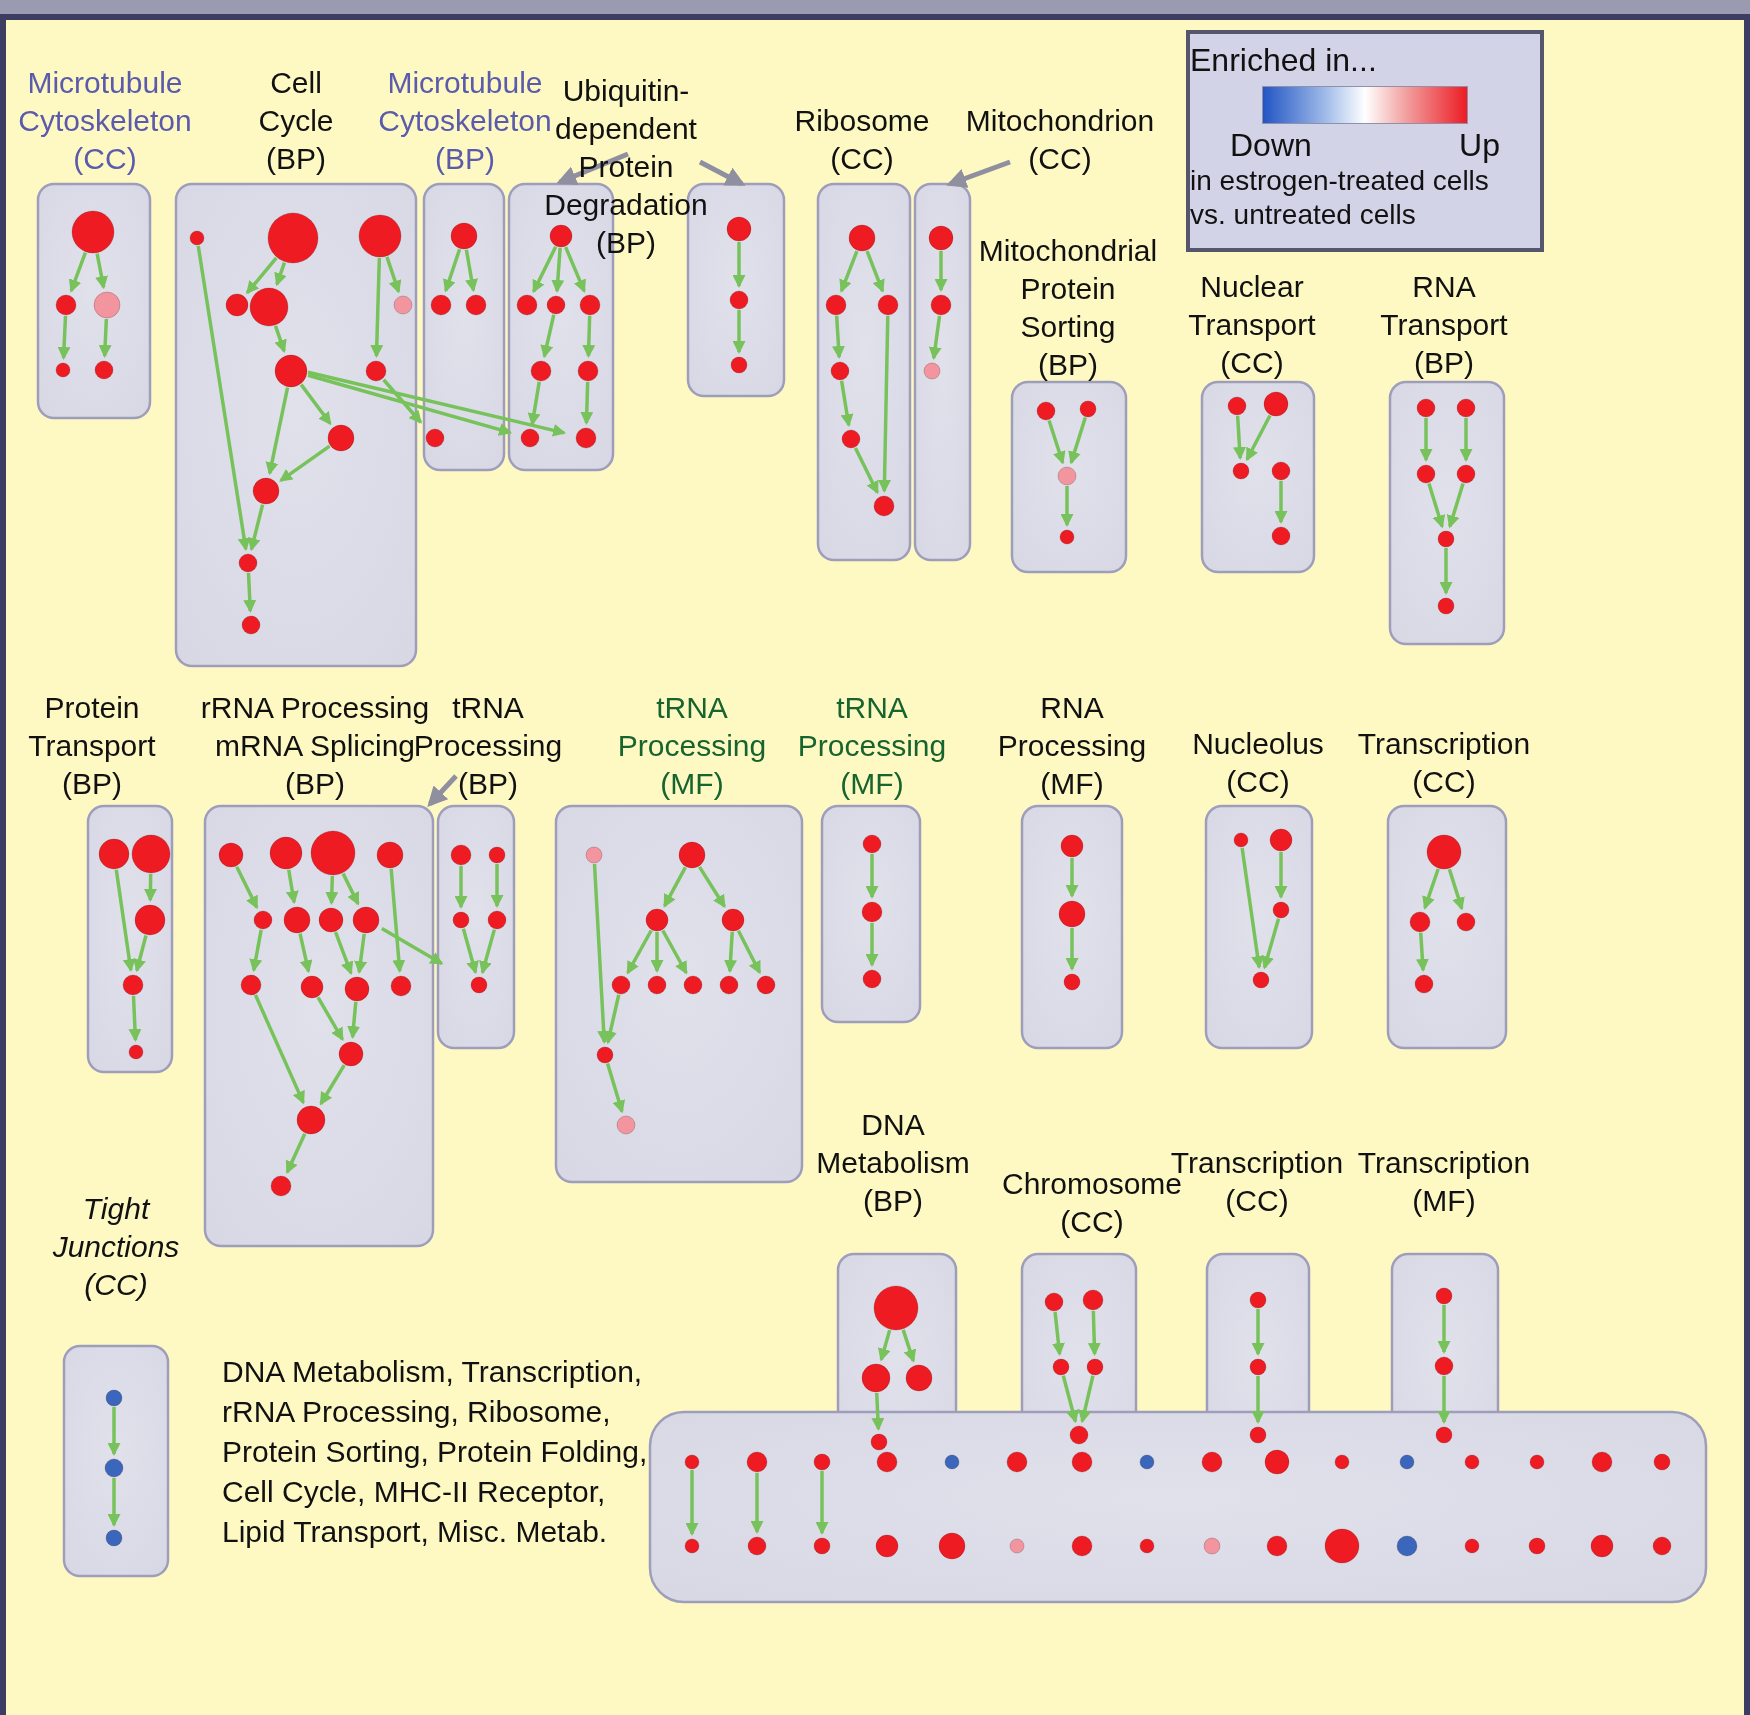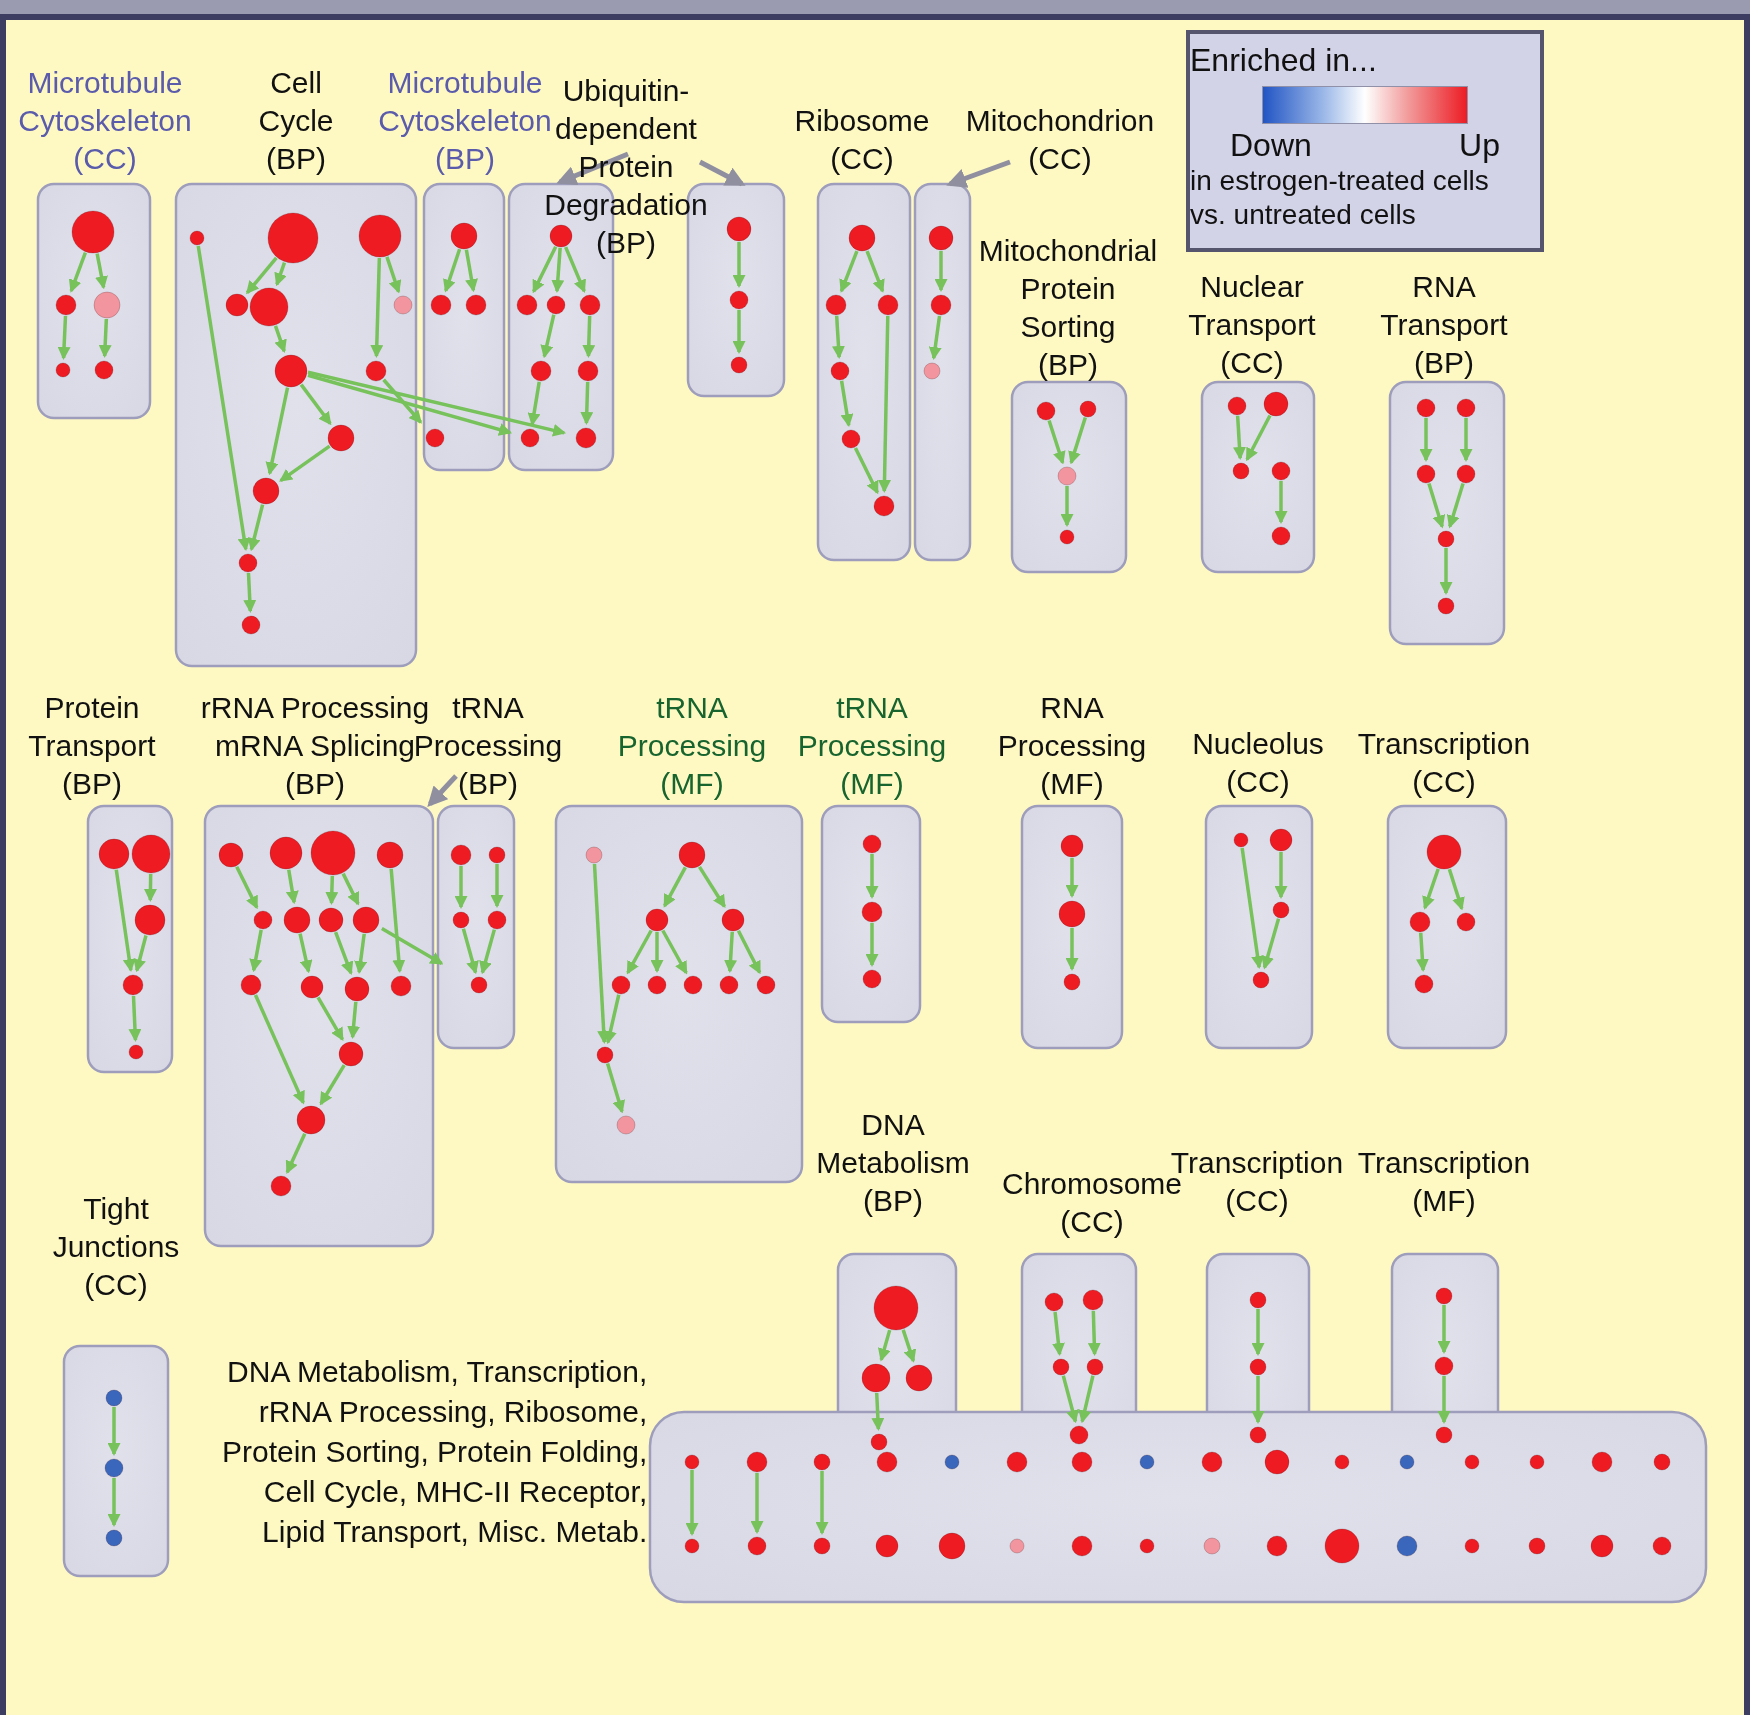--- a/index.html
+++ b/index.html
@@ -16,21 +16,21 @@
   }
   #diagram { position:absolute; left:0; top:0; z-index:1; }
   #labels { position:absolute; left:0; top:0; width:100%; height:100%; z-index:3; pointer-events:none; }
   .cluster-label {
     position:absolute; transform:translateX(-50%);
     text-align:center; font-size:30px; line-height:38px;
     white-space:nowrap; color:#111;
   }
   .misc-text {
     position:absolute; z-index:3; font-size:30px; line-height:40px;
-    color:#111; white-space:nowrap; text-align:right;
+    color:#111; white-space:nowrap; text-align:left;
   }
   .legend {
     position:absolute; left:1186px; top:16px; width:358px; height:222px;
     background:#d3d3e8; border:4px solid #55556e; z-index:5;
     text-align:left; padding-top:8px;
   }
   .legend-title { font-size:32px; line-height:36px; color:#111; }
   .legend-bar {
     width:206px; height:38px; margin:8px auto 2px auto;
     border:1px solid #9090a8;
@@ -452,21 +452,21 @@
         <div>(CC)</div>
       </div>
       <div class="cluster-label" style="left: 1257px; top: 1130px; color: rgb(17, 17, 17);">
         <div>Transcription</div>
         <div>(CC)</div>
       </div>
       <div class="cluster-label" style="left: 1444px; top: 1130px; color: rgb(17, 17, 17);">
         <div>Transcription</div>
         <div>(MF)</div>
       </div>
-      <div class="cluster-label" style="left: 116px; top: 1176px; color: rgb(17, 17, 17);">
+      <div class="cluster-label" style="left: 116px; top: 1176px; color: rgb(17, 17, 17); font-style: italic;">
         <div>Tight</div>
         <div>Junctions</div>
         <div>(CC)</div>
       </div>
     </div>
 
   <div id="misc-text" class="misc-text" style="left: 222px; top: 1338px;">
       <div>DNA Metabolism, Transcription,</div>
       <div>rRNA Processing, Ribosome,</div>
       <div>Protein Sorting, Protein Folding,</div>

